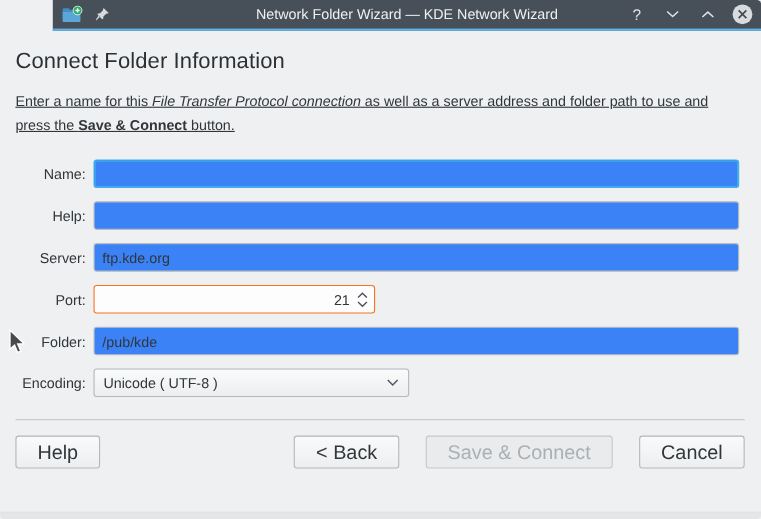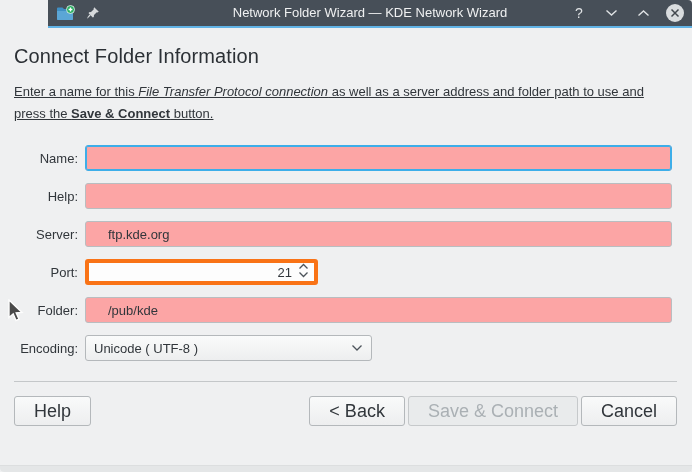--- a/index.html
+++ b/index.html
@@ -36,29 +36,29 @@
   p.description { font-size: 13px; line-height: 22px; margin-top: 13px; color: #31363b; text-decoration: underline; }
   p.description .it { font-style: italic; }
   p.description .bd { font-weight: bold; }
 
   
   .form { margin-top: 20px; }
   .form-row { display: flex; align-items: center; margin-bottom: 12px; height: 26px; }
   .form-label { flex: 0 0 64px; text-align: right; font-size: 13px; margin-right: 7px; color: #31363b; }
   .text-input {
     height: 26px; border: 1px solid #b9bdc0; border-radius: 3px;
-    background: #fca5a5; font-family: "Liberation Sans", sans-serif;
-    font-size: 13px; color: #31363b; padding: 0 22px; outline: none; width: 100%;
+    background: #3b82f6; font-family: "Liberation Sans", sans-serif;
+    font-size: 13px; color: #31363b; padding: 0 7px; outline: none; width: 100%;
   }
   .text-input.focused { border-color: #3daee9; box-shadow: inset 0 0 0 1px #3daee9; }
   .grow { flex: 1; }
 
   .spinbox {
-    width: 233px; height: 26px; border: 4px solid #f97316; border-radius: 3px;
-    background: #fdfdfd; display: flex; padding-right: 5px;
+    width: 256px; height: 26px; border: 1px solid #f97316; border-radius: 3px;
+    background: #fdfdfd; display: flex; align-items: center; padding-right: 5px;
   }
   .spinbox input {
     flex: 1; border: none; outline: none; background: transparent;
     font-family: "Liberation Sans", sans-serif; font-size: 13px; color: #31363b;
     text-align: right; padding-right: 6px; width: 100%;
   }
   .spin-arrows { display: flex; flex-direction: column; gap: 1px; }
   .spin-arrows svg { display: block; }
 
   .combobox {
@@ -81,21 +81,21 @@
   .separator { border: none; border-top: 1px solid #c4c7c9; margin: 20px 0 0 0; }
   .button-row { display: flex; align-items: center; margin-top: 14px; padding: 0 15px 0 14px; }
   .btn {
     height: 30px; padding: 0 19px; font-family: "Liberation Sans", sans-serif;
     font-size: 18px; color: #31363b; border: 1px solid #b4b8bb; border-radius: 3px;
     background: linear-gradient(#f9fafa, #edeeef); cursor: default;
   }
   .btn.disabled {
     color: #aab0b4; background: #e9ebec; border-color: #c6c9cb;
   }
-  .right-buttons { margin-left: auto; display: flex; gap: 3px; }
+  .right-buttons { margin-left: auto; display: flex; gap: 24px; }
 
   .bottom-edge {
     position: absolute; bottom: 0; left: 0; right: 0; height: 7px;
     background: #e4e6e7; border-top: 1px solid #dcdedf;
     border-radius: 0 0 4px 4px;
   }
 
   .mouse-cursor { position: absolute; left: 7px; top: 299px; pointer-events: none; z-index: 10; }
 </style>
 </head>

